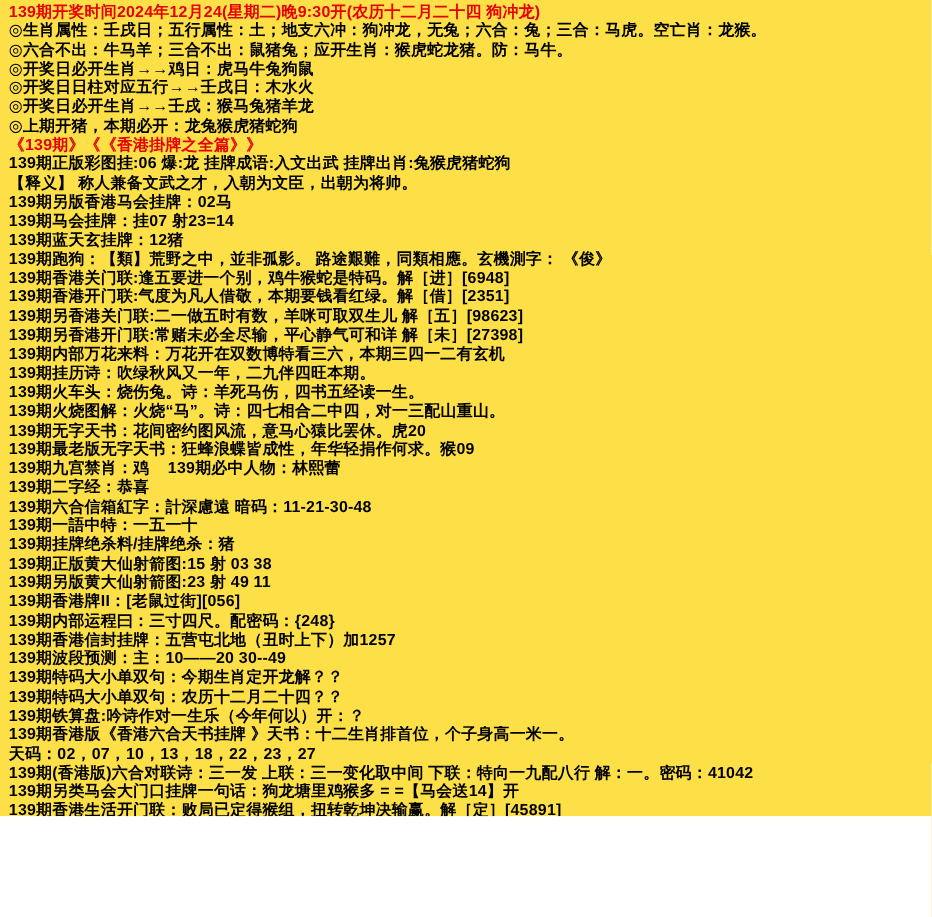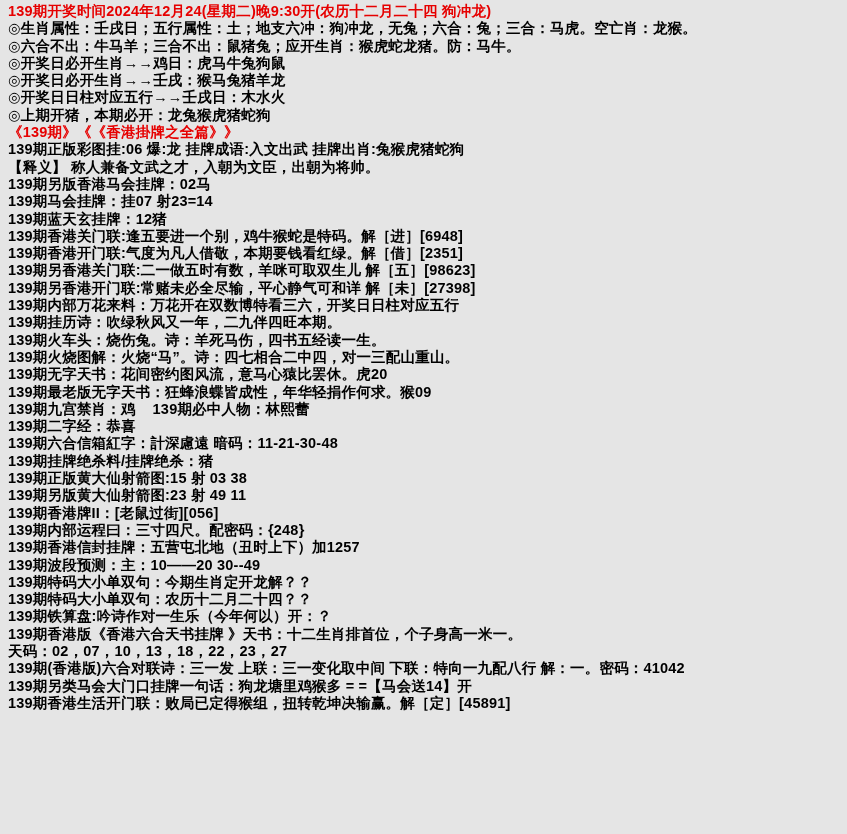--- a/index.html
+++ b/index.html
@@ -3,22 +3,22 @@
 <meta charset="utf-8">
 <style>
   html, body {
     margin: 0;
     padding: 0;
     background: #ffffff;
   }
   #page {
     position: relative;
     width: 847px;
-    height: 834px;
-    background: #e5e5e5;
+    height: 742px;
+    background: #fde047;
     overflow: hidden;
     font-family: "Liberation Sans", "DejaVu Sans", sans-serif;
   }
   #content {
     padding: 3px 2px 0 8px;
   }
   .line {
     height: 17.3px;
     line-height: 17.3px;
     font-size: 14.5px;
@@ -34,42 +34,44 @@
 </style>
 </head>
 <body>
 
 <div id="page">
   <div id="content">
       <div class="line red">139期开奖时间2024年12月24(星期二)晚9:30开(农历十二月二十四 狗冲龙)</div>
       <div class="line">◎生肖属性：壬戌日；五行属性：土；地支六冲：狗冲龙，无兔；六合：兔；三合：马虎。空亡肖：龙猴。</div>
       <div class="line">◎六合不出：牛马羊；三合不出：鼠猪兔；应开生肖：猴虎蛇龙猪。防：马牛。</div>
       <div class="line">◎开奖日必开生肖→→鸡日：虎马牛兔狗鼠</div>
+      <div class="line">◎开奖日日柱对应五行→→壬戌日：木水火</div>
       <div class="line">◎开奖日必开生肖→→壬戌：猴马兔猪羊龙</div>
-      <div class="line">◎开奖日日柱对应五行→→壬戌日：木水火</div>
       <div class="line">◎上期开猪，本期必开：龙兔猴虎猪蛇狗</div>
       <div class="line red">《139期》《《香港掛牌之全篇》》</div>
       <div class="line">139期正版彩图挂:06 爆:龙 挂牌成语:入文出武 挂牌出肖:兔猴虎猪蛇狗</div>
       <div class="line">【释义】 称人兼备文武之才，入朝为文臣，出朝为将帅。</div>
       <div class="line">139期另版香港马会挂牌：02马</div>
       <div class="line">139期马会挂牌：挂07 射23=14</div>
       <div class="line">139期蓝天玄挂牌：12猪</div>
+      <div class="line">139期跑狗：【類】荒野之中，並非孤影。 路途艱難，同類相應。玄機測字： 《俊》</div>
       <div class="line">139期香港关门联:逢五要进一个别，鸡牛猴蛇是特码。解［进］[6948]</div>
       <div class="line">139期香港开门联:气度为凡人借敬，本期要钱看红绿。解［借］[2351]</div>
       <div class="line">139期另香港关门联:二一做五时有数，羊咪可取双生儿 解［五］[98623]</div>
       <div class="line">139期另香港开门联:常赌未必全尽输，平心静气可和详 解［未］[27398]</div>
-      <div class="line">139期内部万花来料：万花开在双数博特看三六，开奖日日柱对应五行</div>
+      <div class="line">139期内部万花来料：万花开在双数博特看三六，本期三四一二有玄机</div>
       <div class="line">139期挂历诗：吹绿秋风又一年，二九伴四旺本期。</div>
       <div class="line">139期火车头：烧伤兔。诗：羊死马伤，四书五经读一生。</div>
       <div class="line">139期火烧图解：火烧“马”。诗：四七相合二中四，对一三配山重山。</div>
       <div class="line">139期无字天书：花间密约图风流，意马心猿比罢休。虎20</div>
       <div class="line">139期最老版无字天书：狂蜂浪蝶皆成性，年华轻捐作何求。猴09</div>
       <div class="line">139期九宫禁肖：鸡    139期必中人物：林熙蕾</div>
       <div class="line">139期二字经：恭喜</div>
       <div class="line">139期六合信箱紅字：計深慮遠 暗码：11-21-30-48</div>
+      <div class="line">139期一語中特：一五一十</div>
       <div class="line">139期挂牌绝杀料/挂牌绝杀：猪</div>
       <div class="line">139期正版黄大仙射箭图:15 射 03 38</div>
       <div class="line">139期另版黄大仙射箭图:23 射 49 11</div>
       <div class="line">139期香港牌II：[老鼠过街][056]</div>
       <div class="line">139期内部运程曰：三寸四尺。配密码：{248}</div>
       <div class="line">139期香港信封挂牌：五营屯北地（丑时上下）加1257</div>
       <div class="line">139期波段预测：主：10——20 30--49</div>
       <div class="line">139期特码大小单双句：今期生肖定开龙解？？</div>
       <div class="line">139期特码大小单双句：农历十二月二十四？？</div>
       <div class="line">139期铁算盘:吟诗作对一生乐（今年何以）开：？</div>

